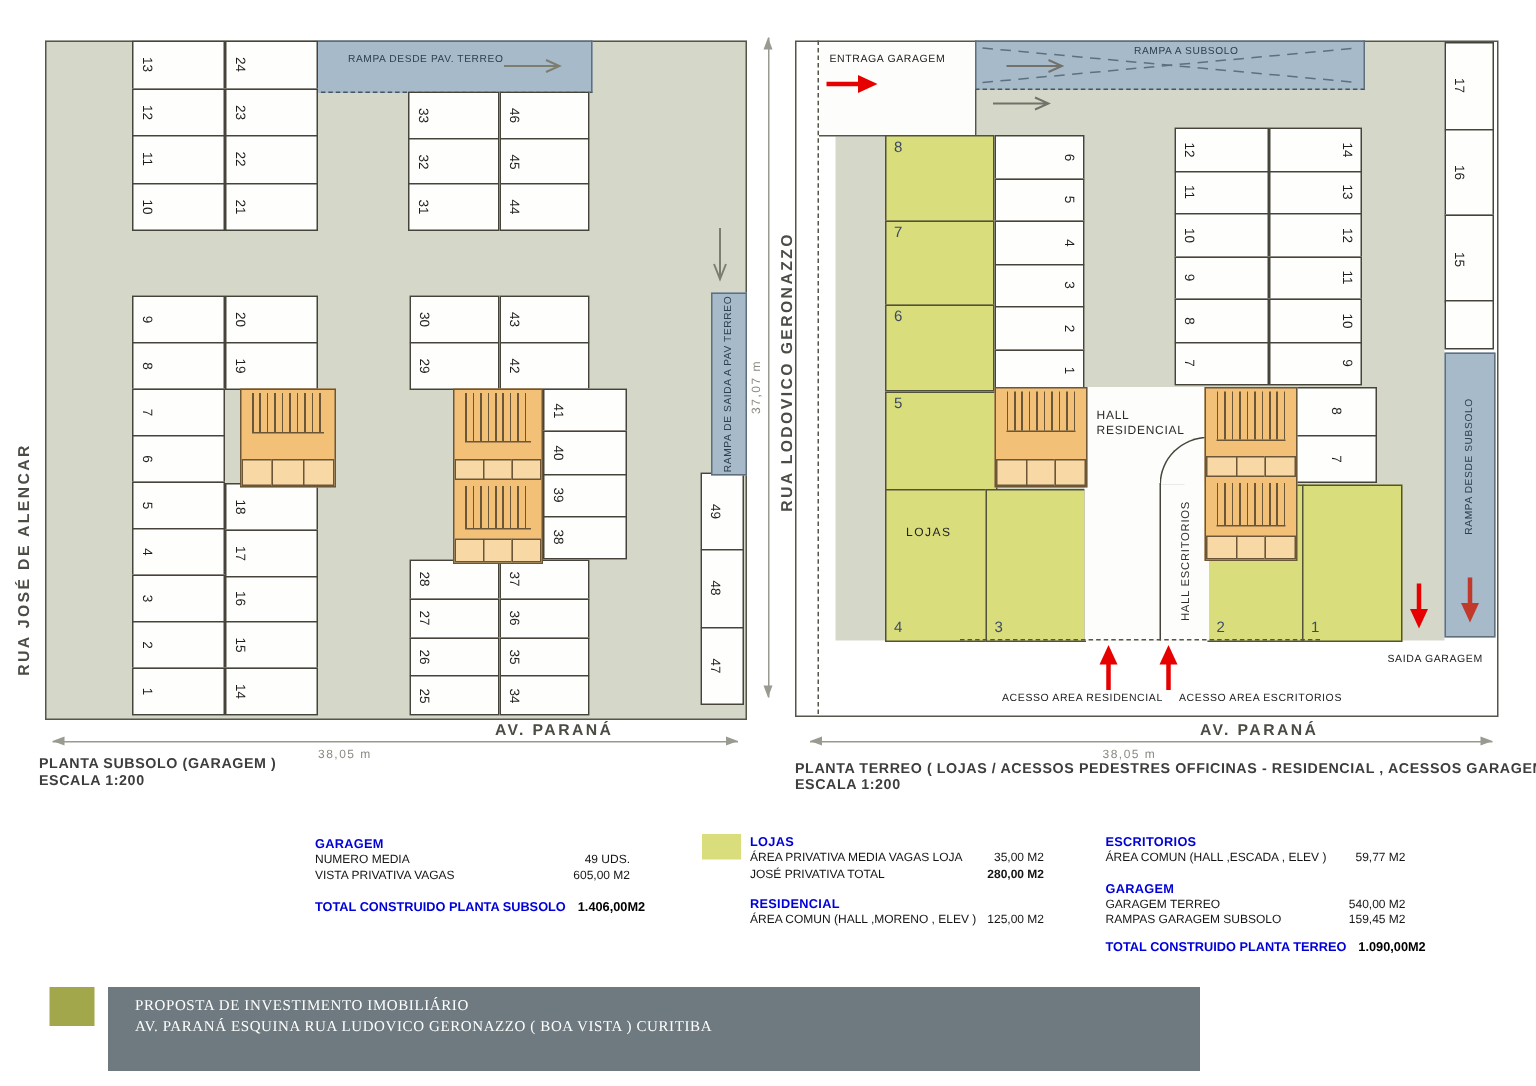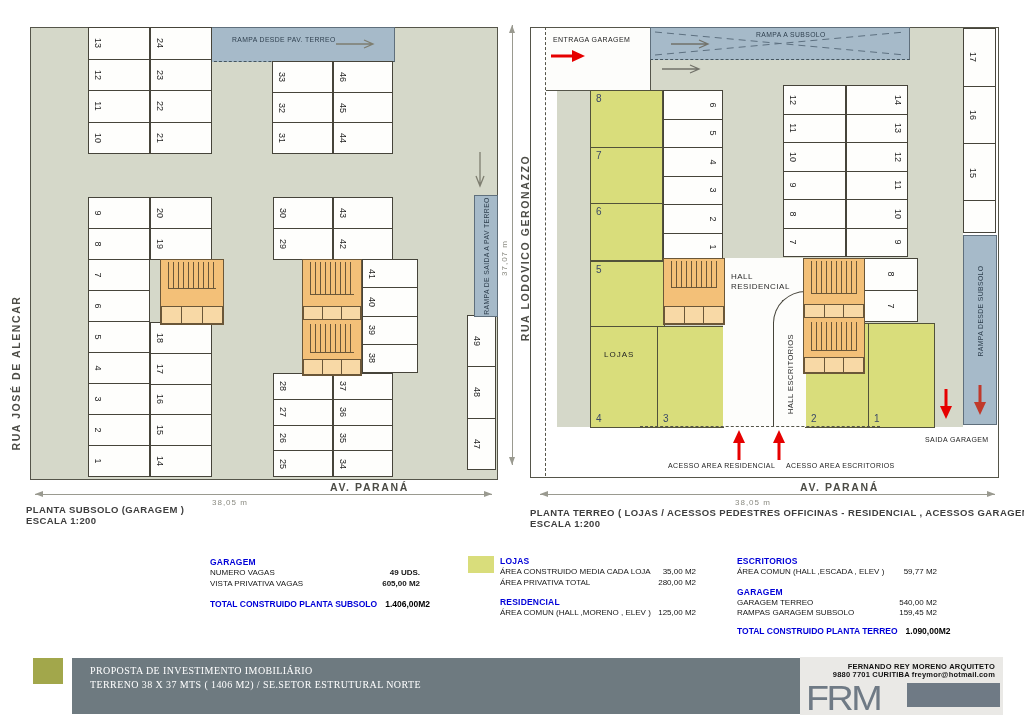--- a/index.html
+++ b/index.html
@@ -43,21 +43,21 @@
   .dimline-h:after{content:'';position:absolute;right:0;top:-4px;border-left:8px solid #9a9a90;border-top:3.5px solid transparent;border-bottom:3.5px solid transparent;}
   .dimline-v{position:absolute;width:0;border-left:1px solid #9a9a90;}
   .dimline-v:before{content:'';position:absolute;top:0;left:-4px;border-bottom:8px solid #9a9a90;border-left:3.5px solid transparent;border-right:3.5px solid transparent;}
   .dimline-v:after{content:'';position:absolute;bottom:0;left:-4px;border-top:8px solid #9a9a90;border-left:3.5px solid transparent;border-right:3.5px solid transparent;}
   .plan-title{position:absolute;font-size:9.5px;font-weight:bold;color:#3d3d3d;letter-spacing:.4px;white-space:nowrap;}
   .small-label{position:absolute;font-size:7px;color:#222;letter-spacing:.4px;white-space:nowrap;}
   
   .legend-col{position:absolute;font-size:8px;color:#151515;}
   .ltitle{color:#0000d8;font-weight:bold;font-size:8.5px;letter-spacing:.2px;margin-bottom:1px;}
   .lrow{display:flex;justify-content:space-between;line-height:10.5px;}
-  .lrow .lval{font-weight:bold;white-space:nowrap;}
+  .lrow .lval{font-weight:normal;white-space:nowrap;}
   .ltotal{display:flex;margin-top:10px;font-weight:bold;}
   .ltotal .tlab{color:#0000d8;font-size:8.5px;margin-right:8px;white-space:nowrap;}
   .ltotal .tval{color:#000;font-size:8.5px;white-space:nowrap;}
   .lgap{height:9px;}
   
   #bar{position:absolute;background:#6e7a80;color:#fff;}
   #bar .line{font-size:10px;letter-spacing:.4px;line-height:13.5px;white-space:nowrap;font-family:Liberation Serif, serif;}
   #frm-panel{position:absolute;background:#eae9e6;}
   .arch-line{font-size:7.5px;font-weight:bold;color:#111;text-align:right;letter-spacing:.2px;white-space:nowrap;}
   #frm-logo{position:absolute;font-size:46px;color:#6f7a85;font-weight:400;letter-spacing:-3px;transform:scale(.82,.78);transform-origin:left bottom;line-height:40px;}
@@ -491,44 +491,44 @@
   <div class="abs dimtext" style="left:735px;top:498px;">38,05 m</div>
   <div class="dimline-v" style="left:512px;top:25px;height:440px;"></div>
   <span class="vtext dimtext" style="left:504px;top:258px;">37,07 m</span>
   <span class="vtext street" style="left:525px;top:248px;">RUA LODOVICO GERONAZZO</span>
   <div class="plan-title" style="left:530px;top:507px;">PLANTA TERREO ( LOJAS  / ACESSOS  PEDESTRES  OFFICINAS - RESIDENCIAL , ACESSOS GARAGEM   )</div>
   <div class="plan-title" style="left:530px;top:518px;">ESCALA 1:200</div>
 
   <div class="legend-col" style="left:210px;top:557px;width:210px;">
     <div class="ltitle">GARAGEM</div>
     <div class="lrow">
-        <span>NUMERO VAGAS</span>
+        <span>NUMERO MEDIA</span>
         <span class="lval">49 UDS.</span>
       </div>
     <div class="lrow">
         <span>VISTA PRIVATIVA VAGAS</span>
         <span class="lval">605,00 M2</span>
       </div>
     <div class="ltotal">
         <span class="tlab">TOTAL CONSTRUIDO PLANTA SUBSOLO</span>
         <span class="tval">1.406,00M2</span>
       </div>
   </div>
 
   <div class="abs" style="left:468px;top:556px;width:26px;height:17px;background:#d9dd7b;"></div>
 
   <div class="legend-col" style="left:500px;top:556px;width:196px;">
     <div class="ltitle">LOJAS</div>
     <div class="lrow">
-        <span>ÁREA CONSTRUIDO MEDIA CADA LOJA</span>
+        <span>ÁREA PRIVATIVA MEDIA VAGAS LOJA</span>
         <span class="lval" style="font-weight:normal;">35,00 M2</span>
       </div>
     <div class="lrow">
-        <span>ÁREA PRIVATIVA TOTAL</span>
-        <span class="lval" style="font-weight:normal;text-align:center;">280,00 M2</span>
+        <span>JOSÉ PRIVATIVA TOTAL</span>
+        <span class="lval" style="font-weight:bold;text-align:center;">280,00 M2</span>
       </div>
     <div class="lgap"></div>
     <div class="ltitle">RESIDENCIAL</div>
     <div class="lrow">
         <span>ÁREA COMUN (HALL ,MORENO , ELEV )</span>
         <span class="lval" style="font-weight:normal;">125,00 M2</span>
       </div>
   </div>
 
   <div class="legend-col" style="left:737px;top:556px;width:200px;">
@@ -549,22 +549,16 @@
       </div>
     <div class="ltotal" style="margin-top:7px;">
         <span class="tlab">TOTAL CONSTRUIDO PLANTA TERREO</span>
         <span class="tval">1.090,00M2</span>
       </div>
   </div>
 
   <div class="abs" style="left:33px;top:658px;width:30px;height:26px;background:#a2a74b;"></div>
   <div id="bar" style="left:72px;top:658px;width:728px;height:56px;padding:6px 0 0 18px;box-sizing:border-box;">
     <div class="line">PROPOSTA DE INVESTIMENTO IMOBILIÁRIO</div>
-    <div class="line">TERRENO 38 X 37 MTS ( 1406 M2)    /  SE.SETOR ESTRUTURAL NORTE</div>
-  </div>
-  <div id="frm-panel" style="left:800px;top:657px;width:203px;height:58px;">
-    <div class="arch-line" style="position:absolute;right:8px;top:5px;">FERNANDO REY MORENO       ARQUITETO</div>
-    <div class="arch-line" style="position:absolute;right:8px;top:13px;">9880 7701     CURITIBA    freymor@hotmail.com</div>
-    <div id="frm-logo" style="left:6px;bottom:2px;">FRM</div>
-    <div class="abs" style="left:107px;top:26px;width:93px;height:24px;background:#6f7a85;"></div>
+    <div class="line">AV. PARANÁ ESQUINA RUA LUDOVICO GERONAZZO   ( BOA VISTA ) CURITIBA</div>
   </div>
 
 </div>
 
 </body></html>

